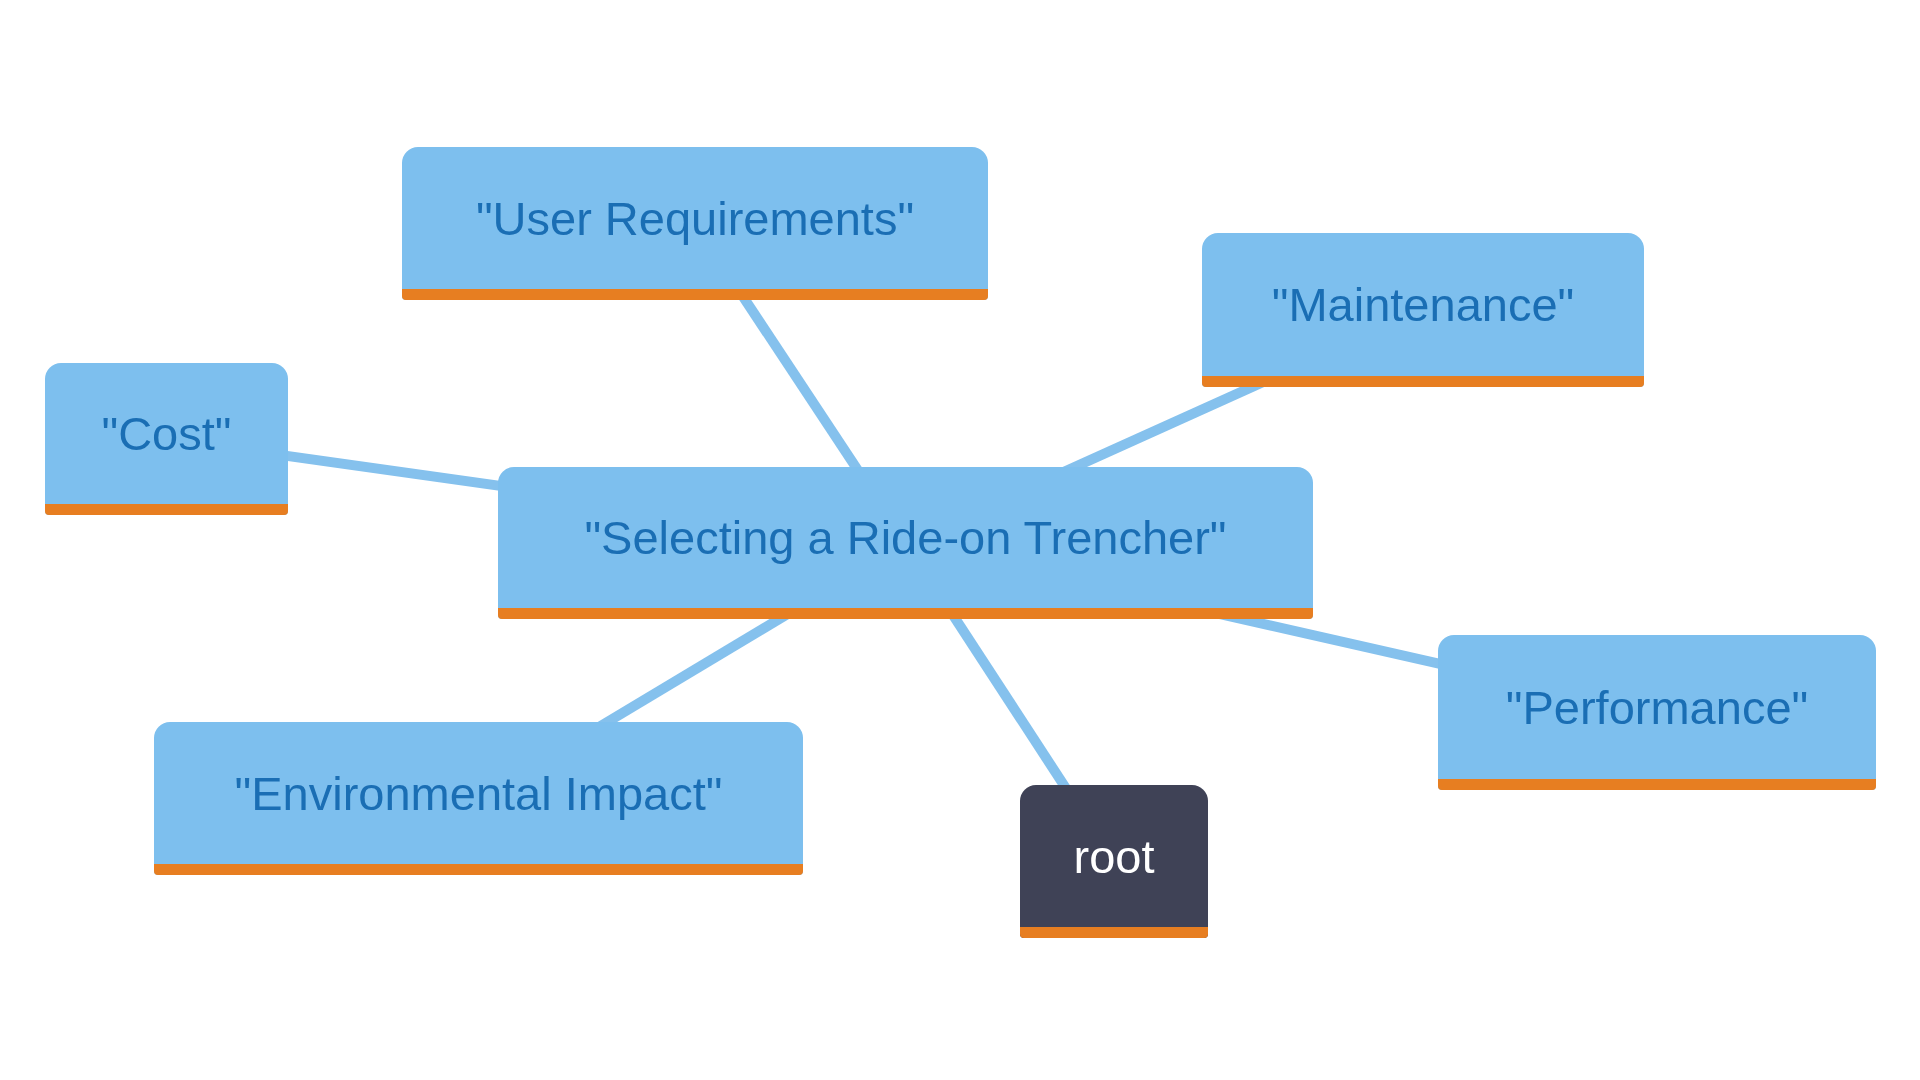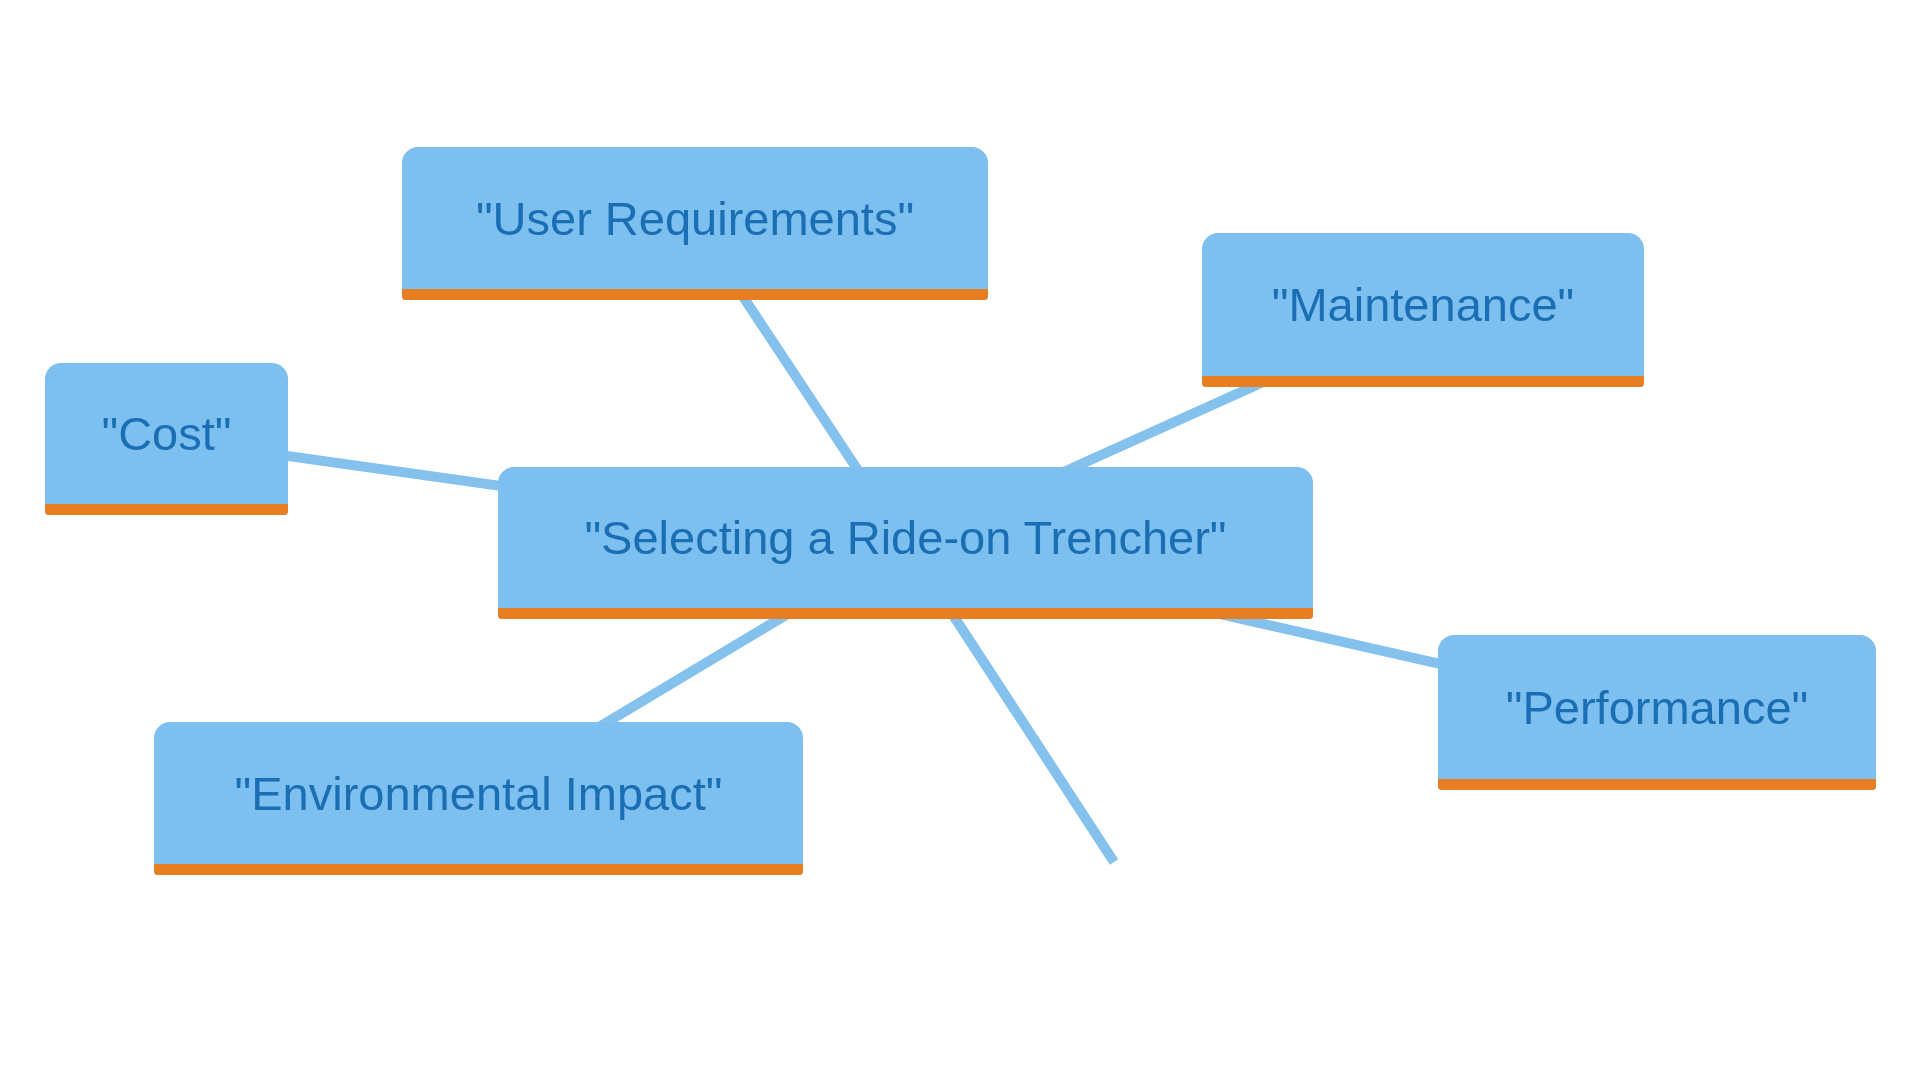--- a/index.html
+++ b/index.html
@@ -104,14 +104,18 @@
   <div class="node" style="left:154px; top:722px; width:649px; height:153px;">
     <span class="label">"Environmental Impact"</span>
     <div class="underline"></div>
   </div>
 
   <div class="node" style="left:1438px; top:635px; width:438px; height:155px;">
     <span class="label">"Performance"</span>
     <div class="underline"></div>
   </div>
 
+  <div class="node dark" style="left:1020px; top:785px; width:188px; height:153px;">
+    <span class="label">root</span>
+    <div class="underline"></div>
+  </div>
 
 </div>
 
 </body></html>

